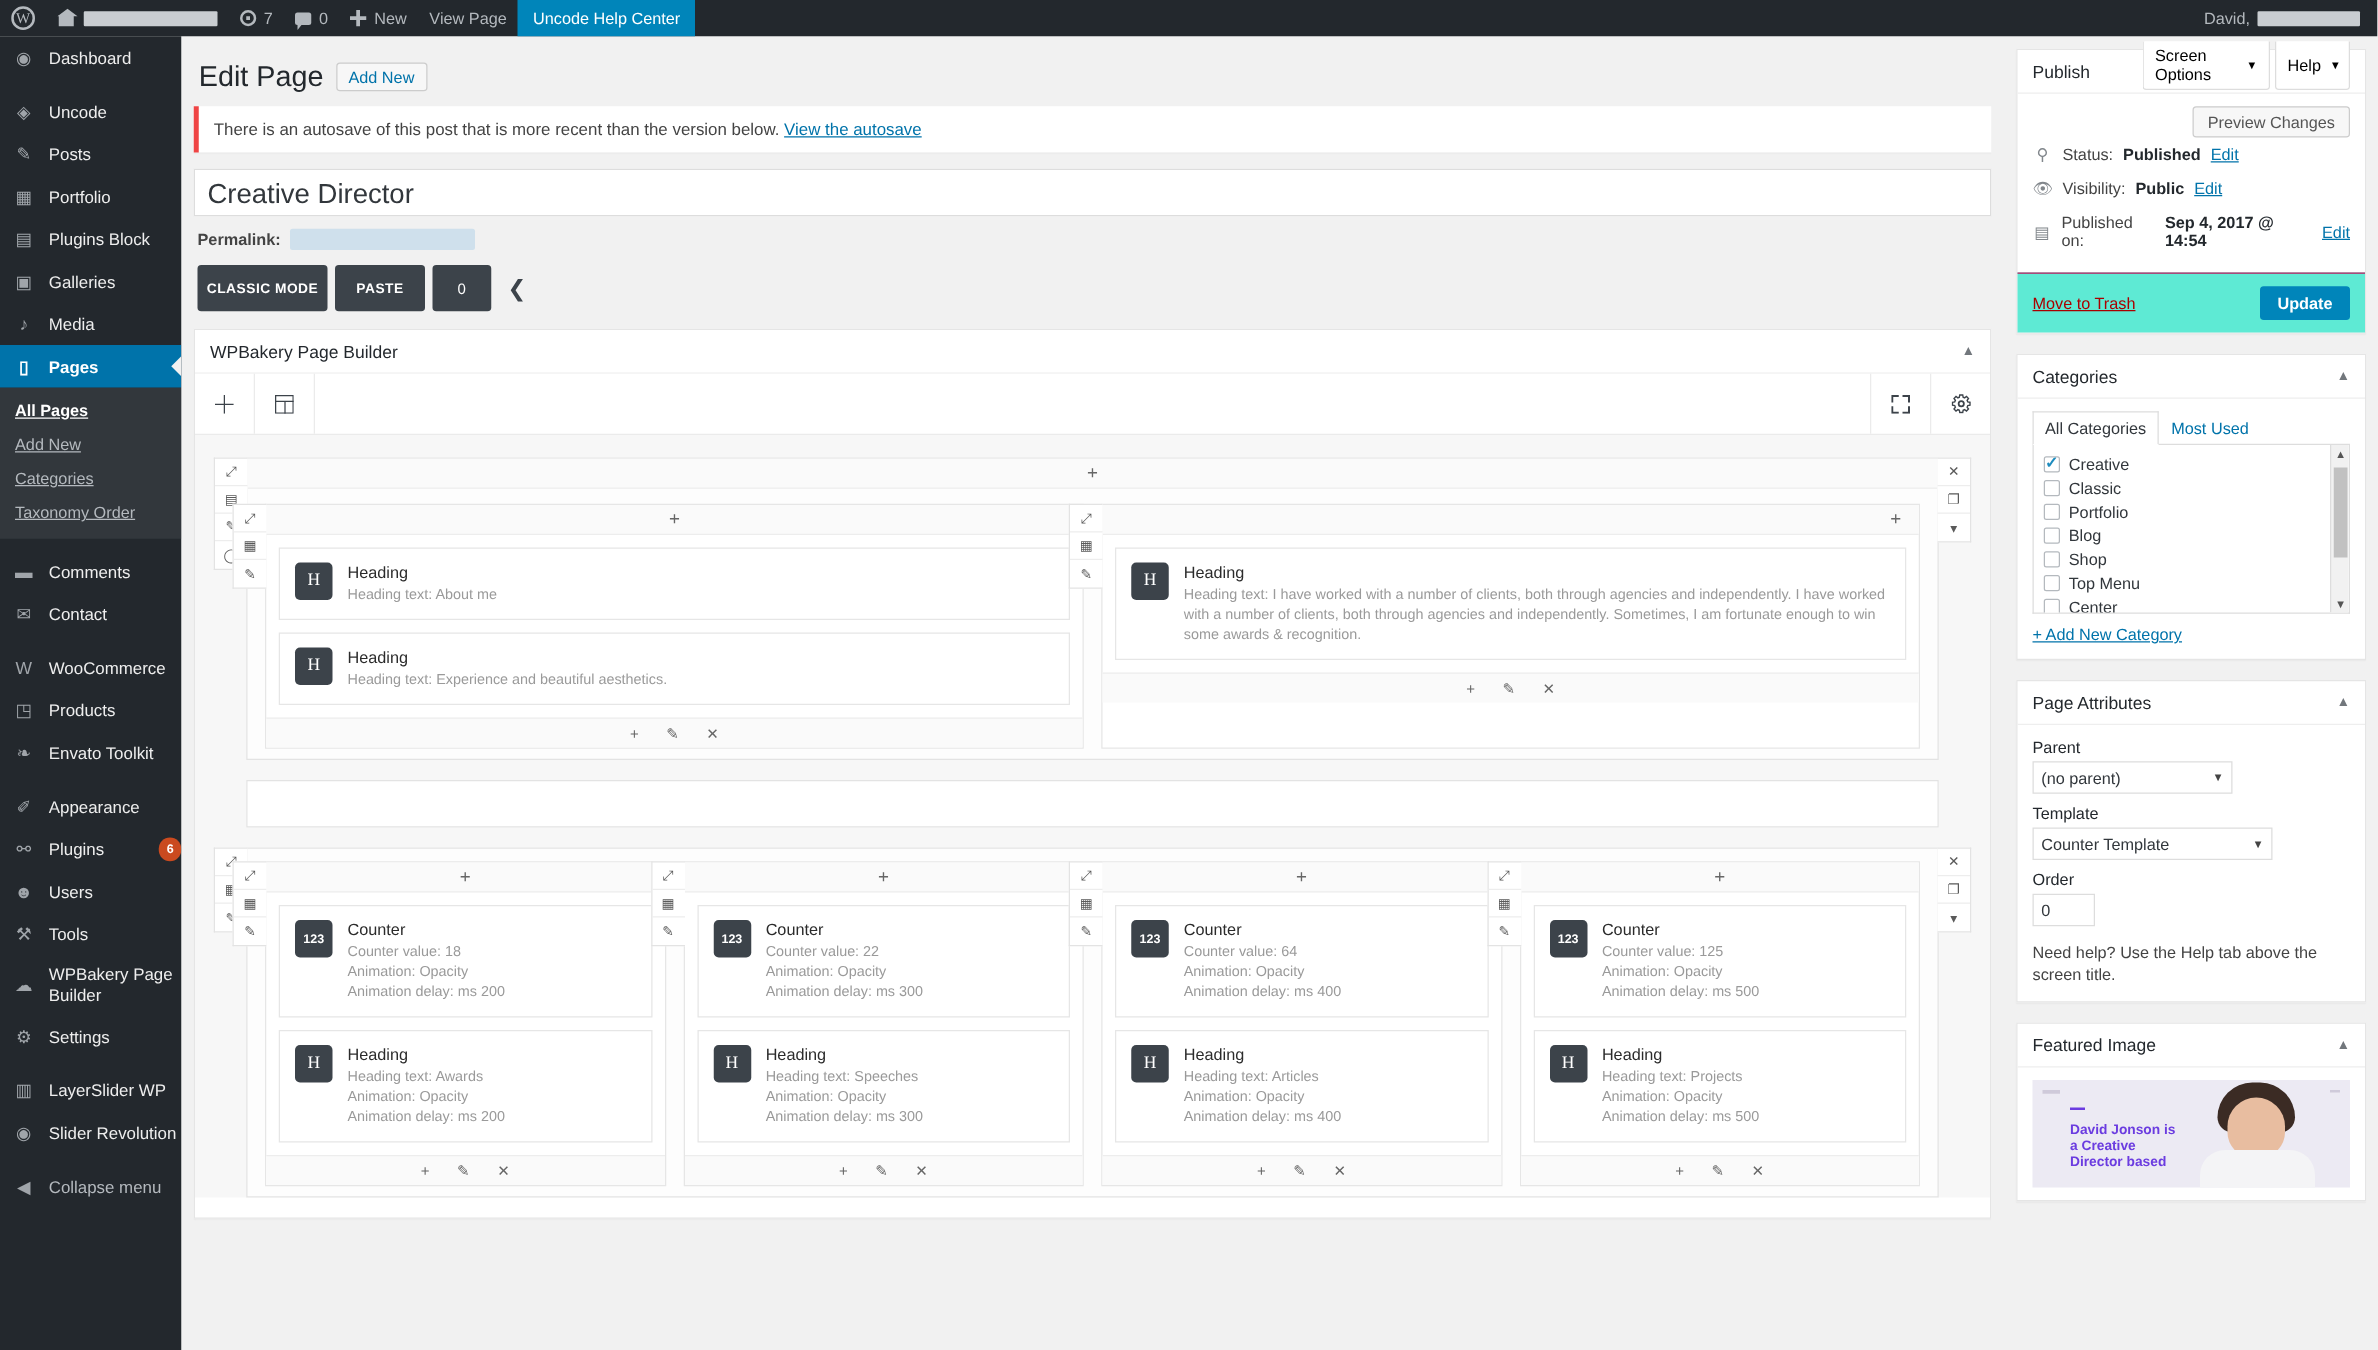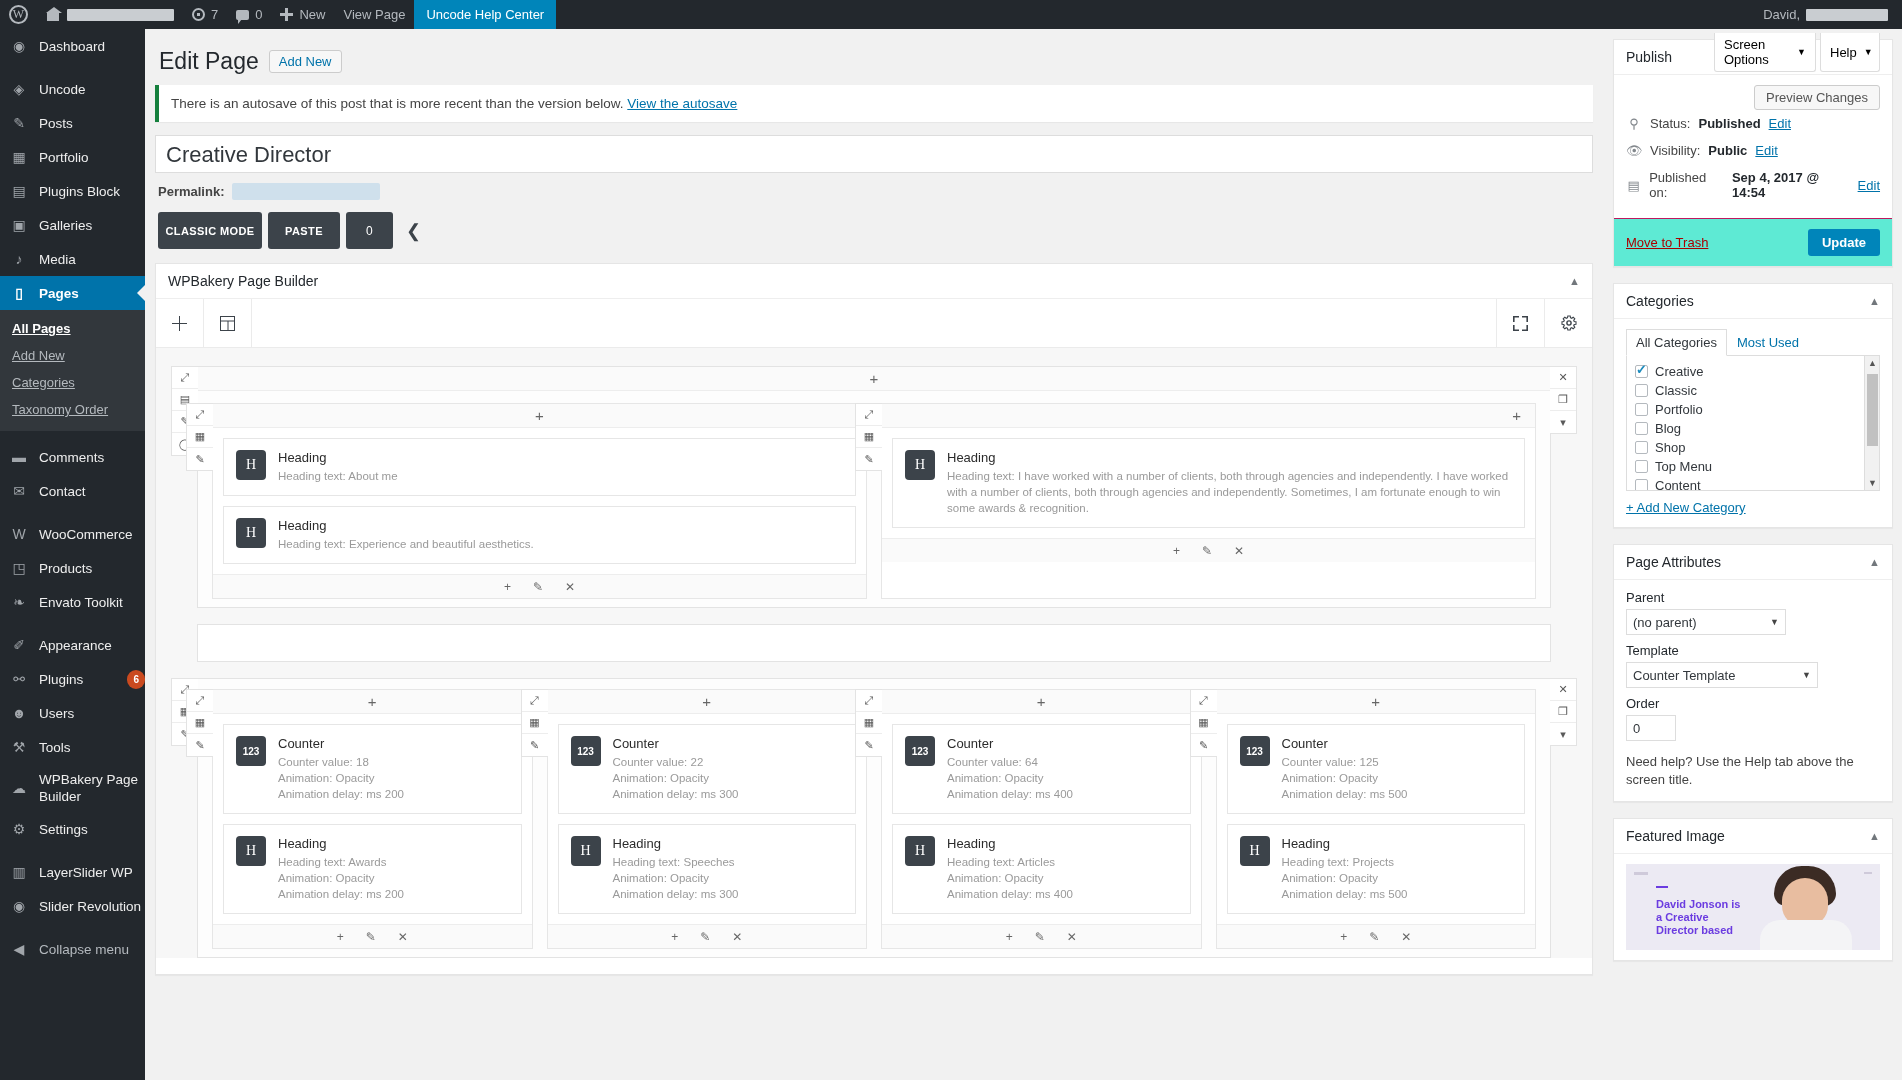--- a/index.html
+++ b/index.html
@@ -125,21 +125,21 @@
   #side { width: 280px; flex: none; }
 
   .page-head { display: flex; align-items: center; gap: 10px; padding: 9px 0 4px 4px; }
   .page-head h1 { font-size: 23px; font-weight: 400; color: #23282d; }
   .btn-addnew {
     font-size: 13px; padding: 3px 9px; border: 1px solid #ccc;
     background: #f7f7f7; color: #0073aa; border-radius: 3px;
   }
 
   .notice {
-    background: #fff; border-left: 4px solid #15803d;
+    background: #fff; border-left: 4px solid #ef4444;
     padding: 11px 12px; margin: 6px 0 13px; font-size: 13.5px;
     color: #444; box-shadow: 0 1px 1px rgba(0,0,0,.04);
   }
   .notice a { color: #0073aa; }
 
   .title-input {
     width: 100%; padding: 6px 10px; font-size: 22px;
     font-weight: 300; color: #32373c; border: 1px solid #ddd;
     background: #fff; height: 38px; line-height: 26px;
   }
@@ -855,21 +855,21 @@
                 <label class="cat-item">
                   <span class="cbx"></span>
                   <span>Shop</span>
                 </label>
                 <label class="cat-item">
                   <span class="cbx"></span>
                   <span>Top Menu</span>
                 </label>
                 <label class="cat-item">
                   <span class="cbx"></span>
-                  <span>Content</span>
+                  <span>Center</span>
                 </label>
               </div>
             <div class="cat-scroll">
               <span class="ar up">▲</span>
               <span class="thumb"></span>
               <span class="ar dn">▼</span>
             </div>
           </div>
           <a href="#" class="add-cat">+ Add New Category</a>
         </div>

